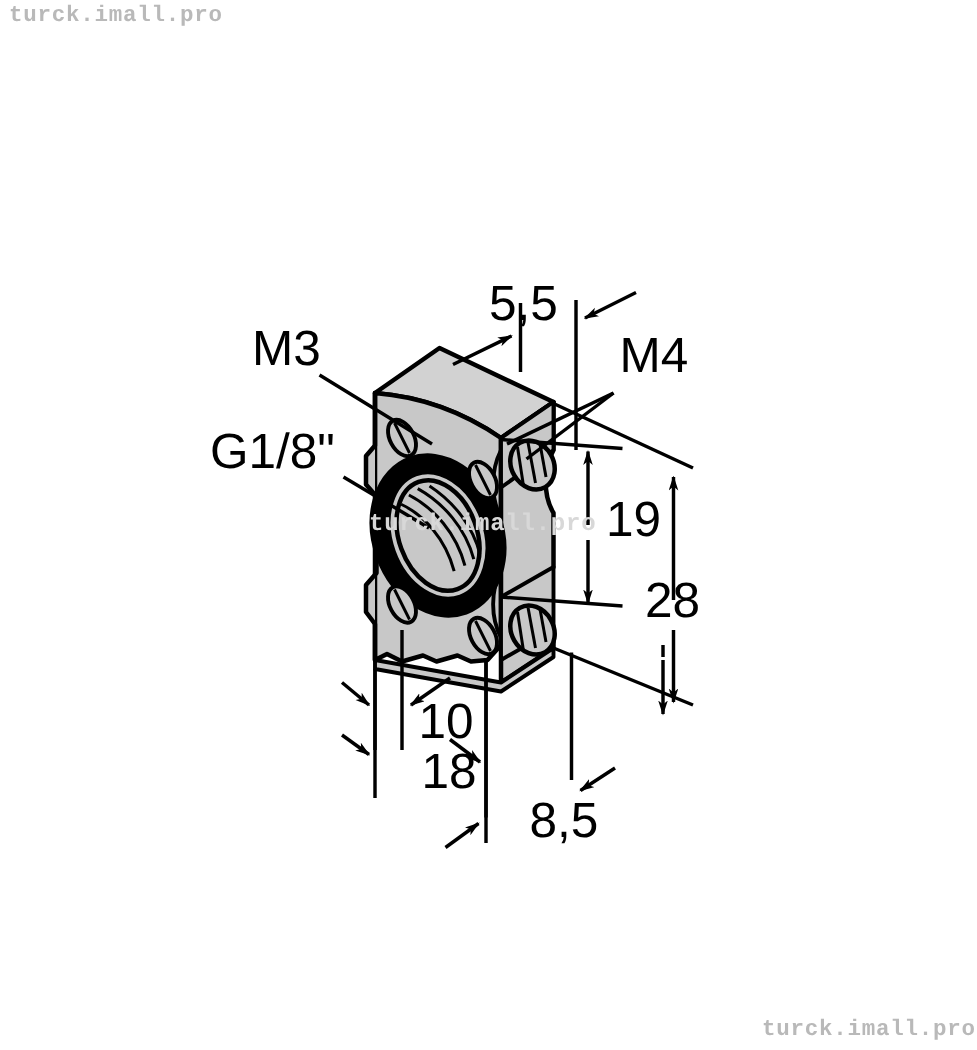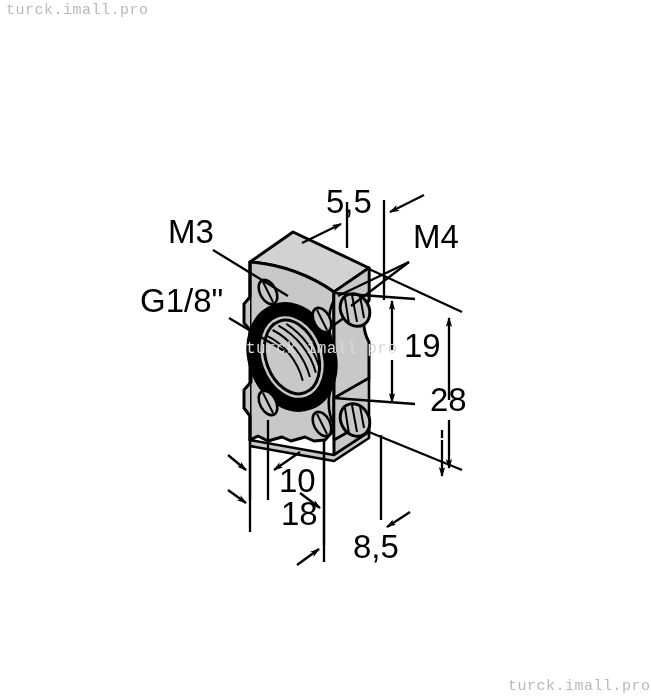--- a/index.html
+++ b/index.html
@@ -22,20 +22,21 @@
     background: #ffffff;
   }
   .watermark {
     position: absolute;
     font-family: "Liberation Mono", monospace;
     font-size: 15px;
     letter-spacing: 0.5px;
     color: #b9b9b9;
     white-space: nowrap;
     user-select: none;
+    font-weight: bold;
   }
   #wm-top-left  { left: 6px;   top: 2px; }
   #wm-bottom-right { left: 508px; top: 678px; }
   #wm-center {
     left: 246px; top: 340px;
     color: #d8d8d8;
     font-size: 16px;
   }
   svg#drawing {
     position: absolute;

